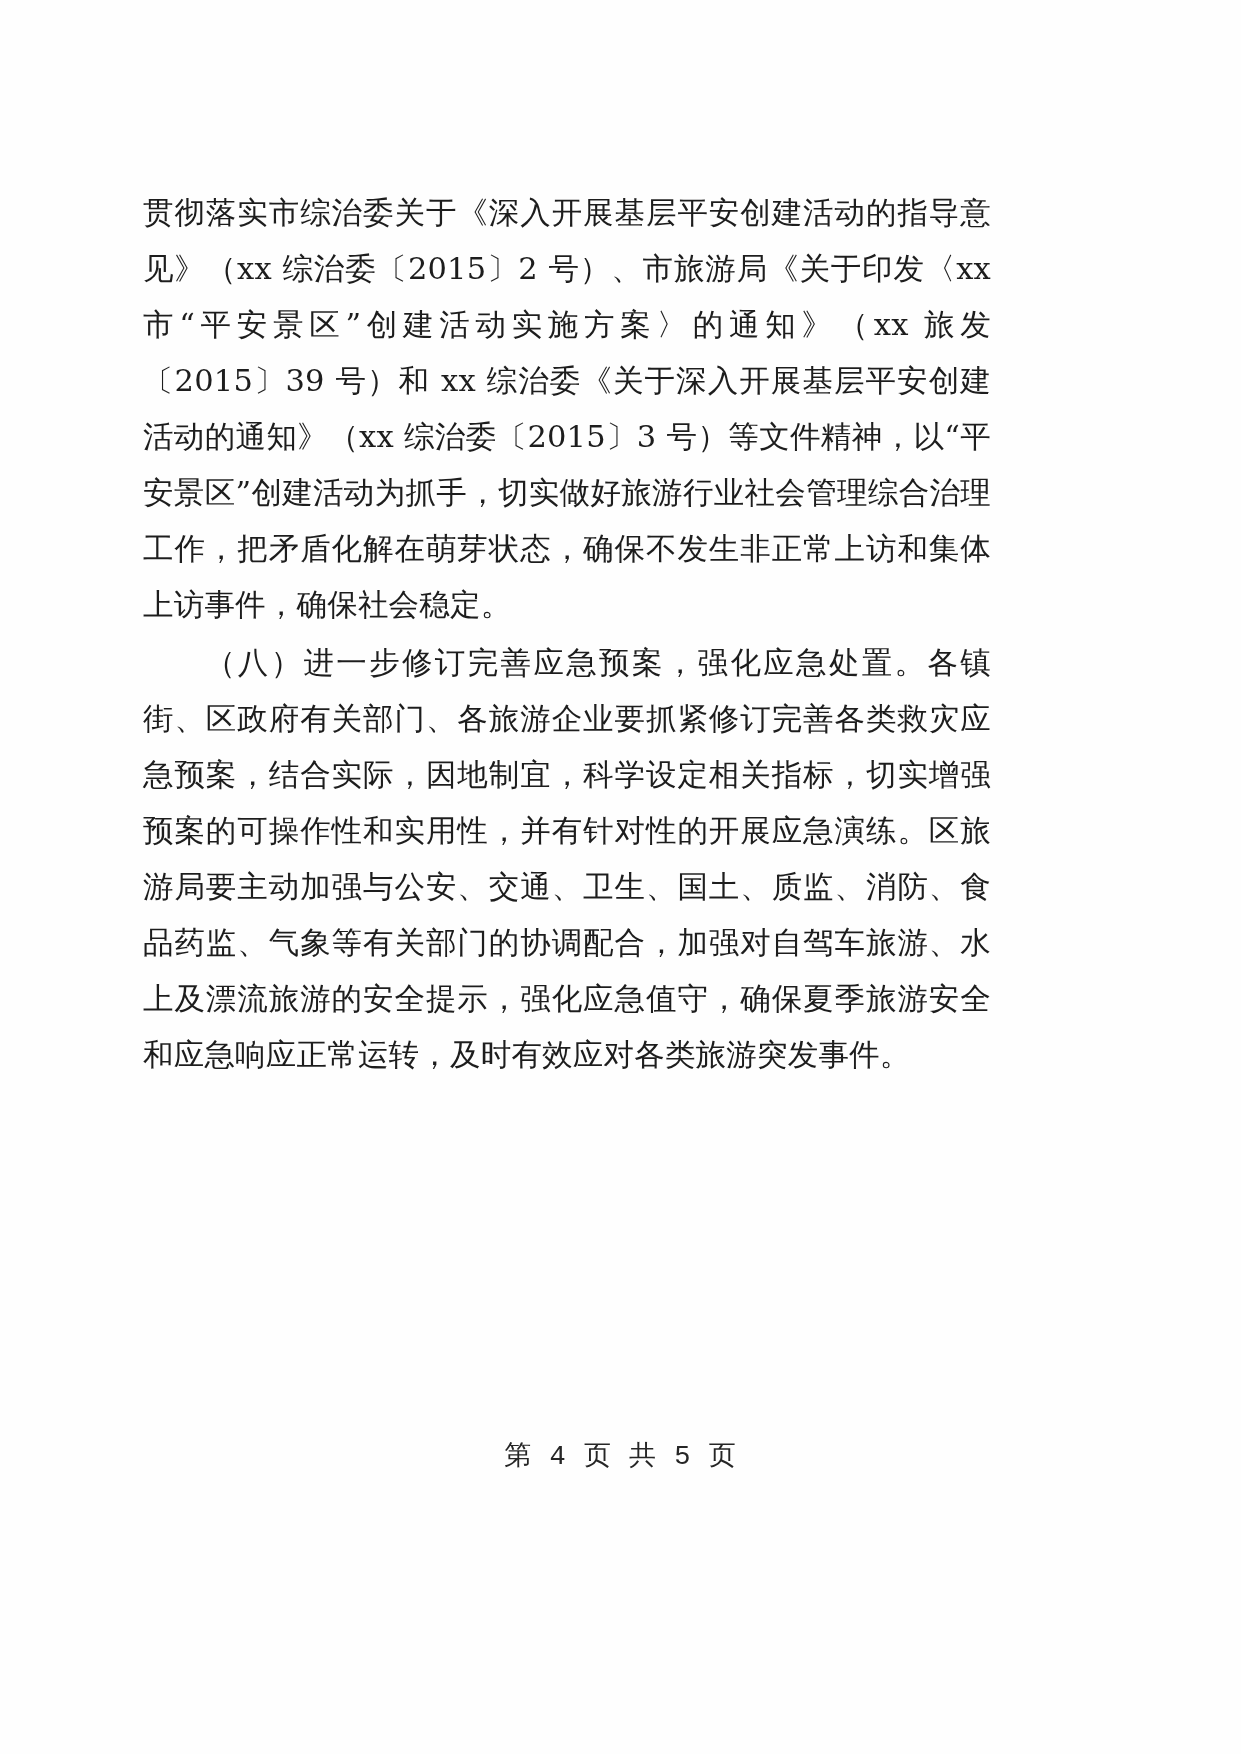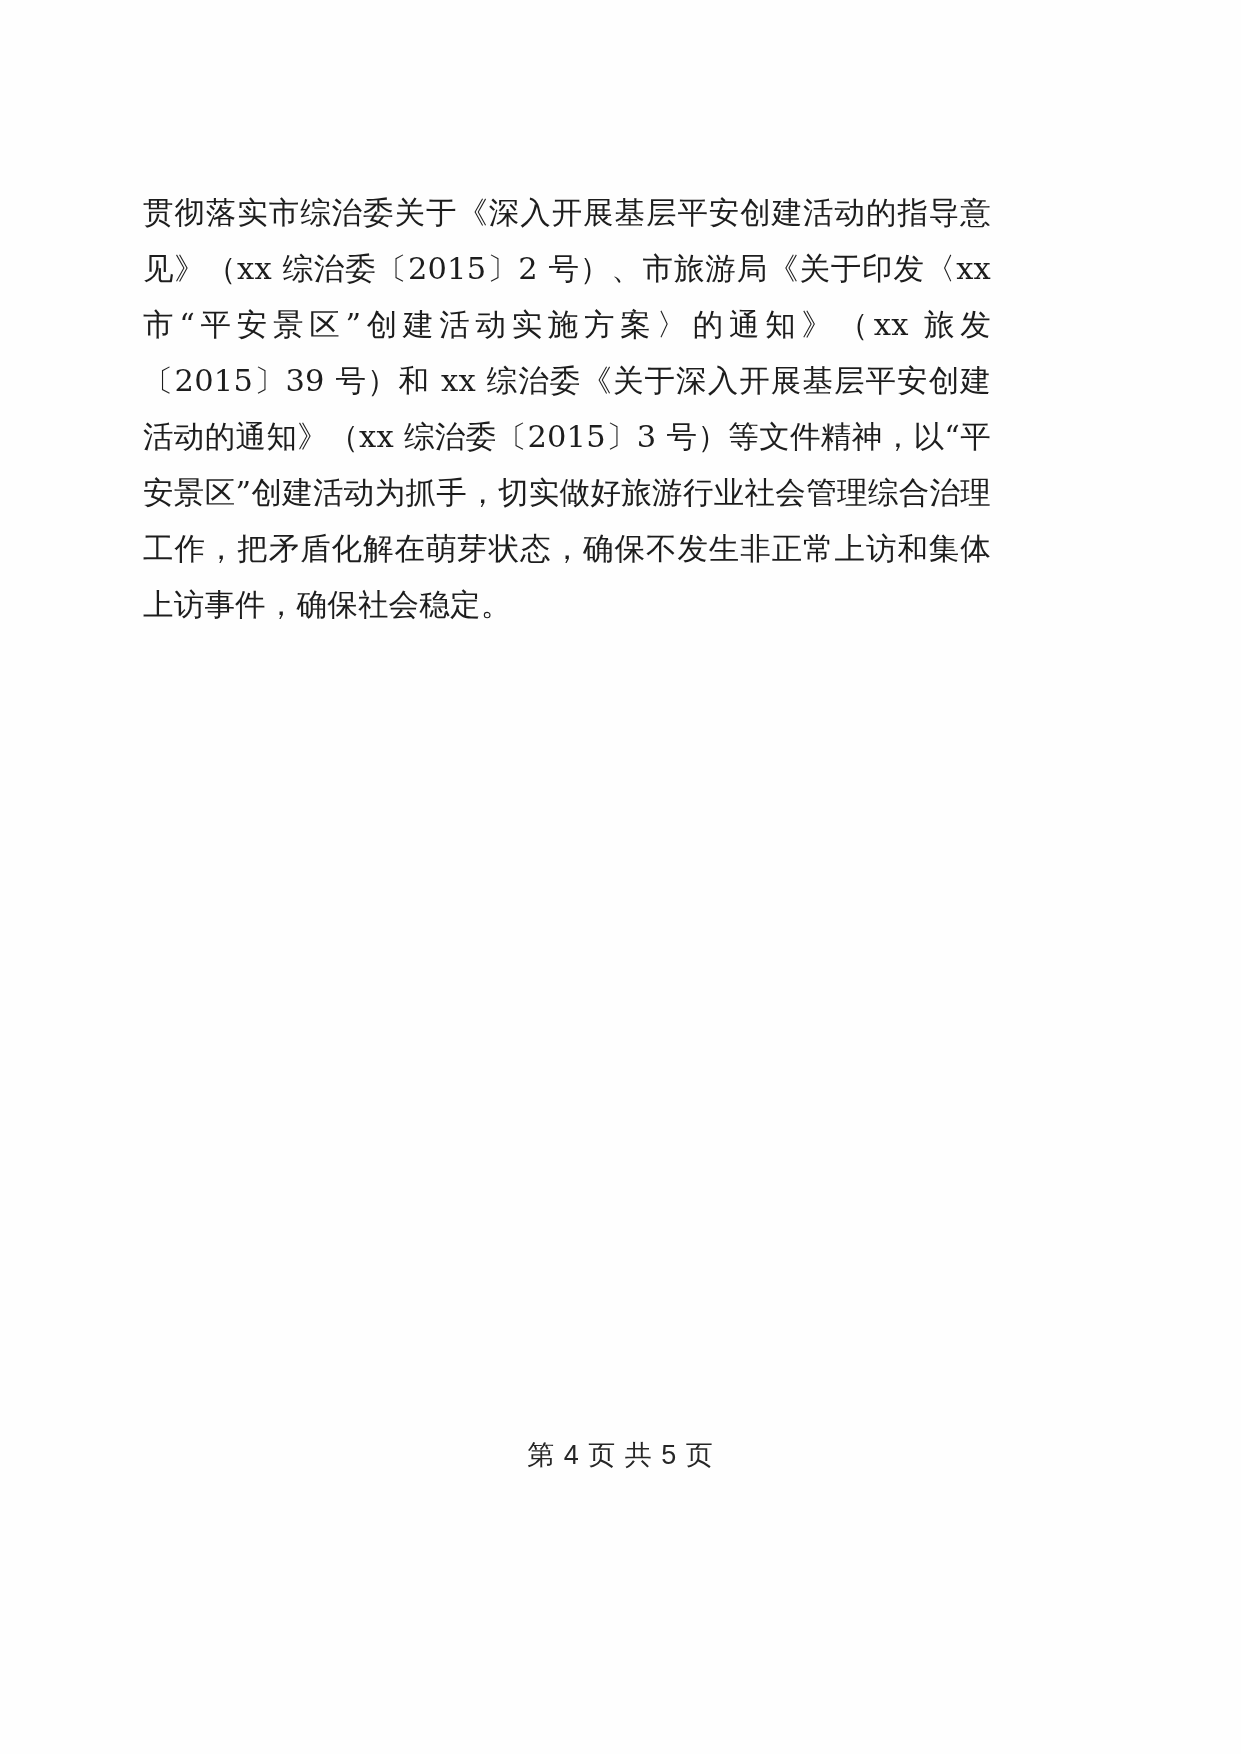--- a/index.html
+++ b/index.html
@@ -43,24 +43,25 @@
   }
   .footer {
     position: absolute;
     left: 0;
     top: 1437px;
     width: 1241px;
     text-align: center;
     font-size: 27px;
     letter-spacing: 1px;
     color: #262626;
-    font-family: Liberation Sans, sans-serif;
+    font-family: Liberation Mono, monospace;
   }
 </style>
 </head>
 <body>
 
 <div class="page">
   <div class="content">
     <p class="para">贯彻落实市综治委关于《深入开展基层平安创建活动的指导意见》（xx 综治委〔2015〕2 号）、市旅游局《关于印发〈xx 市“平安景区”创建活动实施方案〉的通知》（xx 旅发〔2015〕39 号）和 xx 综治委《关于深入开展基层平安创建活动的通知》（xx 综治委〔2015〕3 号）等文件精神，以“平安景区”创建活动为抓手，切实做好旅游行业社会管理综合治理工作，把矛盾化解在萌芽状态，确保不发生非正常上访和集体上访事件，确保社会稳定。</p>
+    <p class="para indent">（八）进一步修订完善应急预案，强化应急处置。各镇街、区政府有关部门、各旅游企业要抓紧修订完善各类救灾应急预案，结合实际，因地制宜，科学设定相关指标，切实增强预案的可操作性和实用性，并有针对性的开展应急演练。区旅游局要主动加强与公安、交通、卫生、国土、质监、消防、食品药监、气象等有关部门的协调配合，加强对自驾车旅游、水上及漂流旅游的安全提示，强化应急值守，确保夏季旅游安全和应急响应正常运转，及时有效应对各类旅游突发事件。</p>
   </div>
   <div class="footer">第 4 页  共 5 页</div>
 </div>
 
 </body></html>

